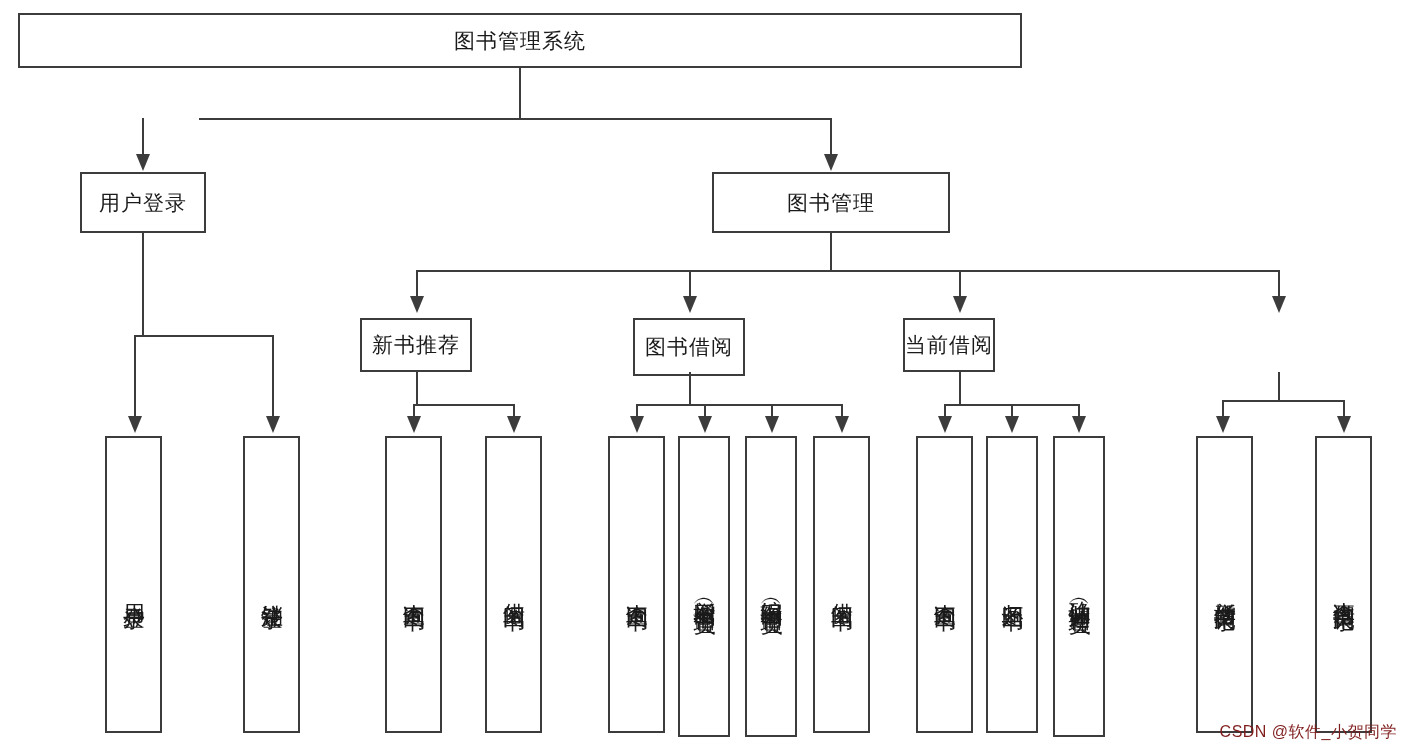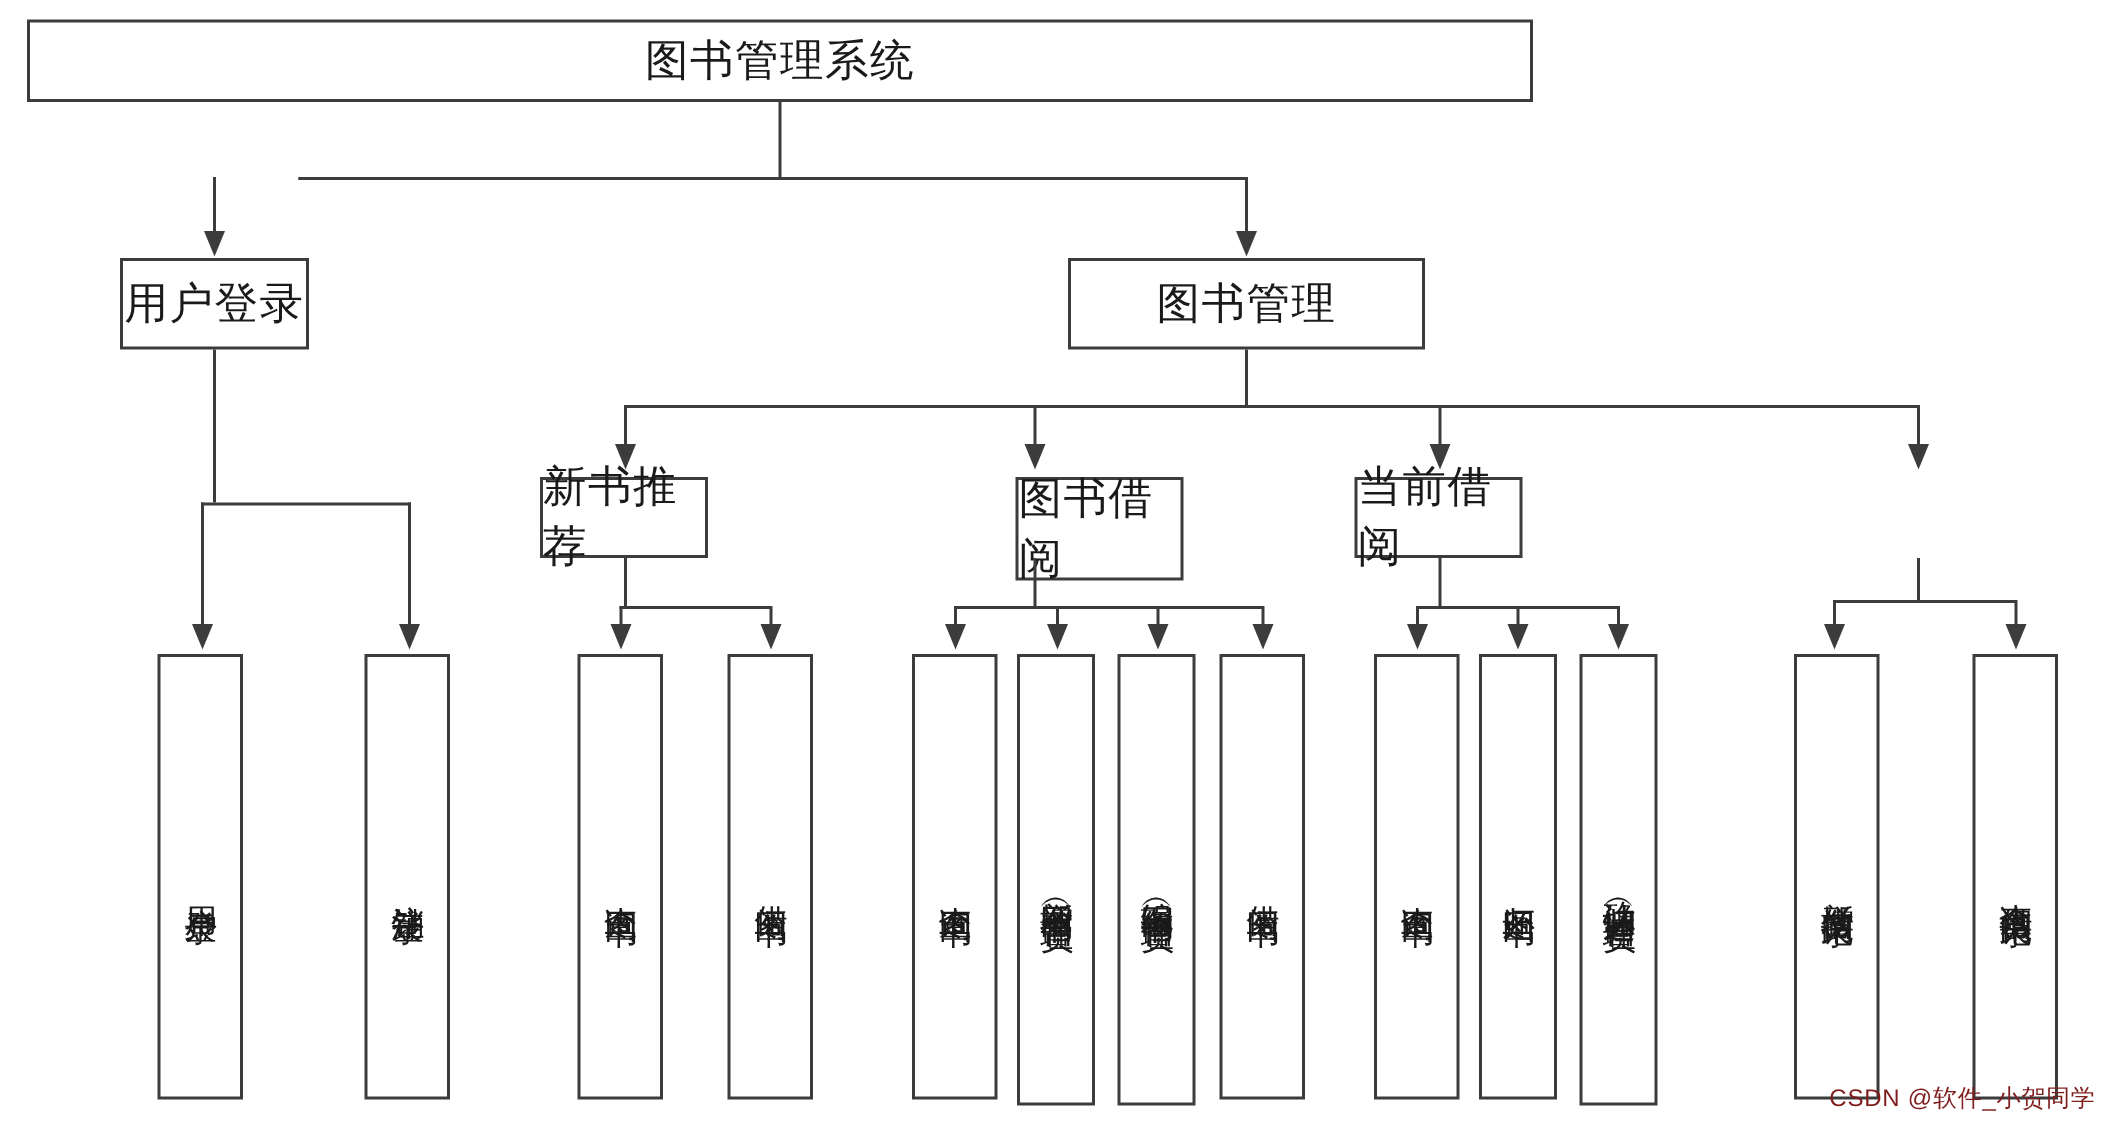--- a/index.html
+++ b/index.html
@@ -1,21 +1,21 @@
 <!DOCTYPE html>
 <html><head>
 <meta charset="utf-8">
 <style>
   html,body{margin:0;padding:0;background:#ffffff;}
   body{font-family:"Liberation Sans","DejaVu Sans",sans-serif;}
   #canvas{position:relative;width:1405px;height:747px;background:#ffffff;overflow:hidden;}
 
   .node{position:absolute;box-sizing:border-box;background:#ffffff;border:2px solid #3c3c3c;
         display:flex;align-items:center;justify-content:center;color:#1a1a1a;}
-  .node.h{font-size:29px;letter-spacing:1px;}
+  .node.h{font-size:21px;letter-spacing:1px;}
   .node.v{writing-mode:vertical-rl;text-orientation:upright;font-size:22px;line-height:1.22;
           letter-spacing:2px;padding-top:10px;}
   .node.v span{display:block;text-align:left;}
 
   .conn{position:absolute;background:#3c3c3c;}
   .conn.v{width:2px;}
   .conn.h{height:2px;}
 
   .arrow{position:absolute;width:0;height:0;border-left:7px solid transparent;
          border-right:7px solid transparent;border-top:17px solid #3c3c3c;}
@@ -62,24 +62,24 @@
   <div class="conn v" style="left:959px;top:270px;height:28px;"></div>
   <div class="conn v" style="left:1278px;top:270px;height:28px;"></div>
   <div class="arrow" style="left:410px;top:296px;"></div>
   <div class="arrow" style="left:683px;top:296px;"></div>
   <div class="arrow" style="left:953px;top:296px;"></div>
   <div class="arrow" style="left:1272px;top:296px;"></div>
 
   <div class="node h" style="left:360px;top:318px;width:112px;height:54px;">
     <span>新书推荐</span>
   </div>
-  <div class="node h" style="left:633px;top:318px;width:112px;height:69px;margin-left:44px;">
+  <div class="node h" style="left:633px;top:318px;width:112px;height:58px;">
     <span>图书借阅</span>
   </div>
-  <div class="node h" style="left:903px;top:318px;width:112px;height:54px;">
+  <div class="node h" style="left:903px;top:318px;width:92px;height:54px;">
     <span>当前借阅</span>
   </div>
 
   <div class="conn v" style="left:416px;top:372px;height:32px;"></div>
   <div class="conn h" style="left:413px;top:404px;width:101px;"></div>
   <div class="conn v" style="left:413px;top:404px;height:14px;"></div>
   <div class="conn v" style="left:513px;top:404px;height:14px;"></div>
   <div class="arrow" style="left:407px;top:416px;"></div>
   <div class="arrow" style="left:507px;top:416px;"></div>
 

